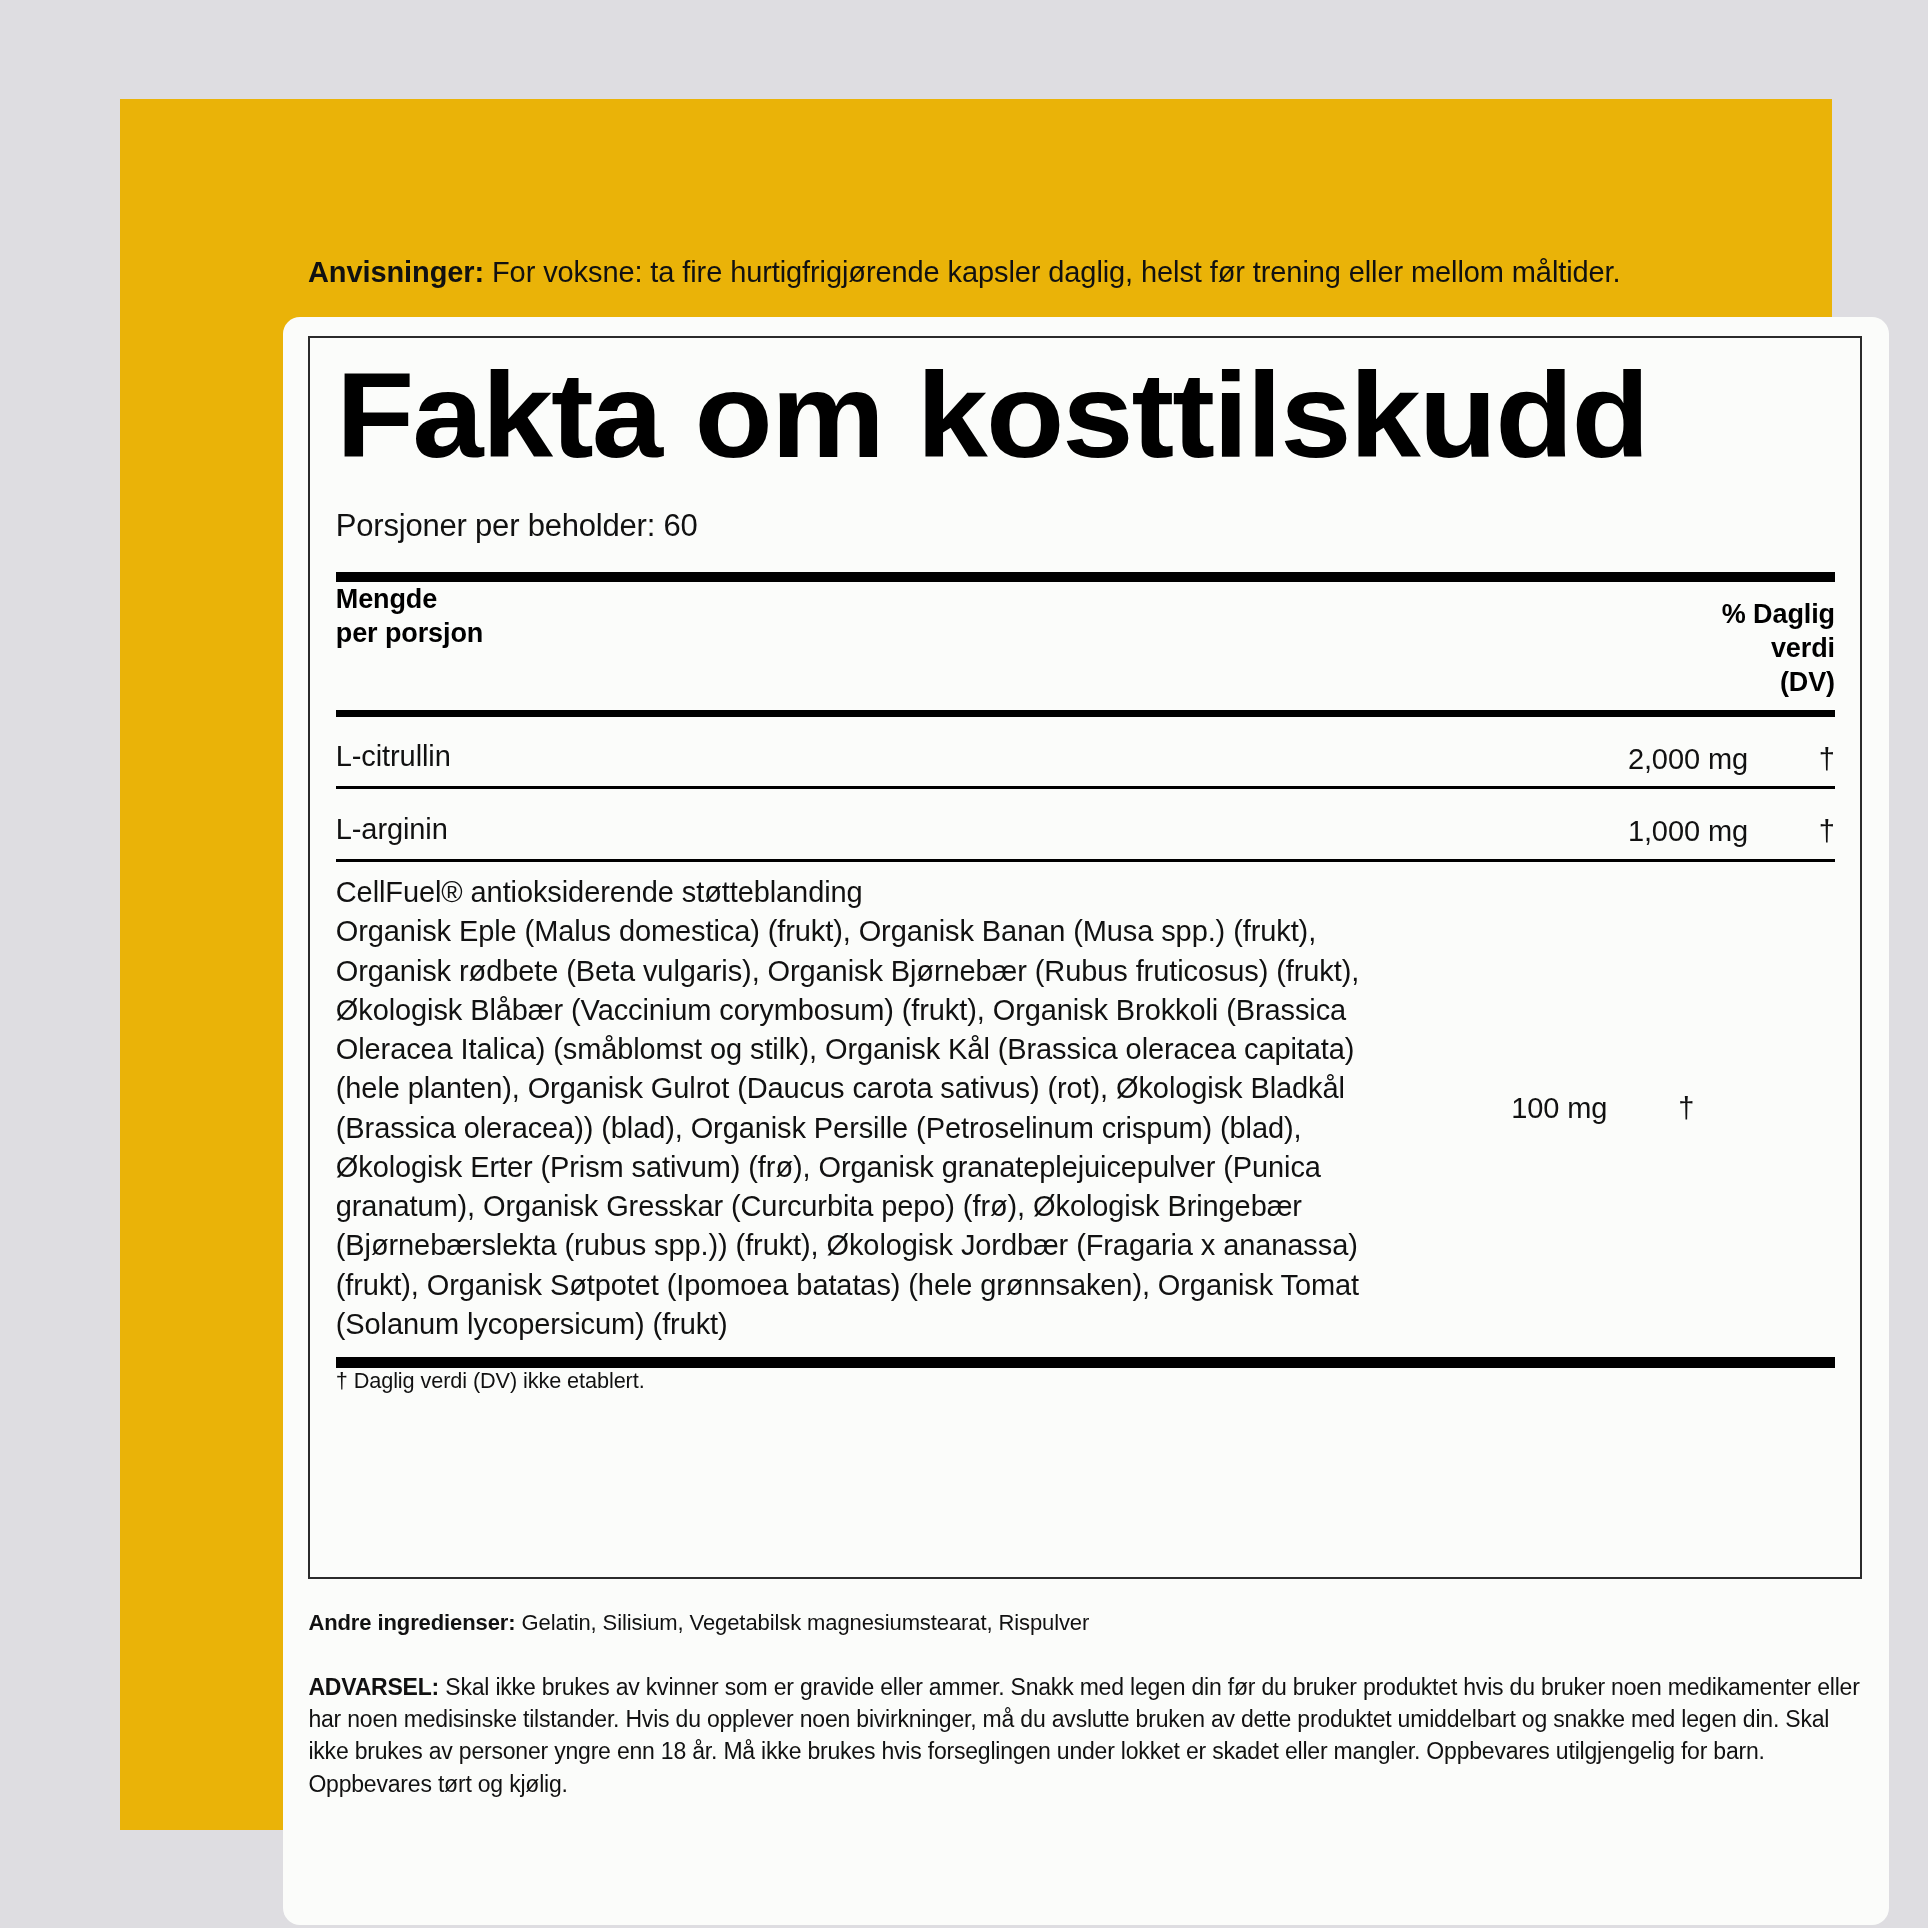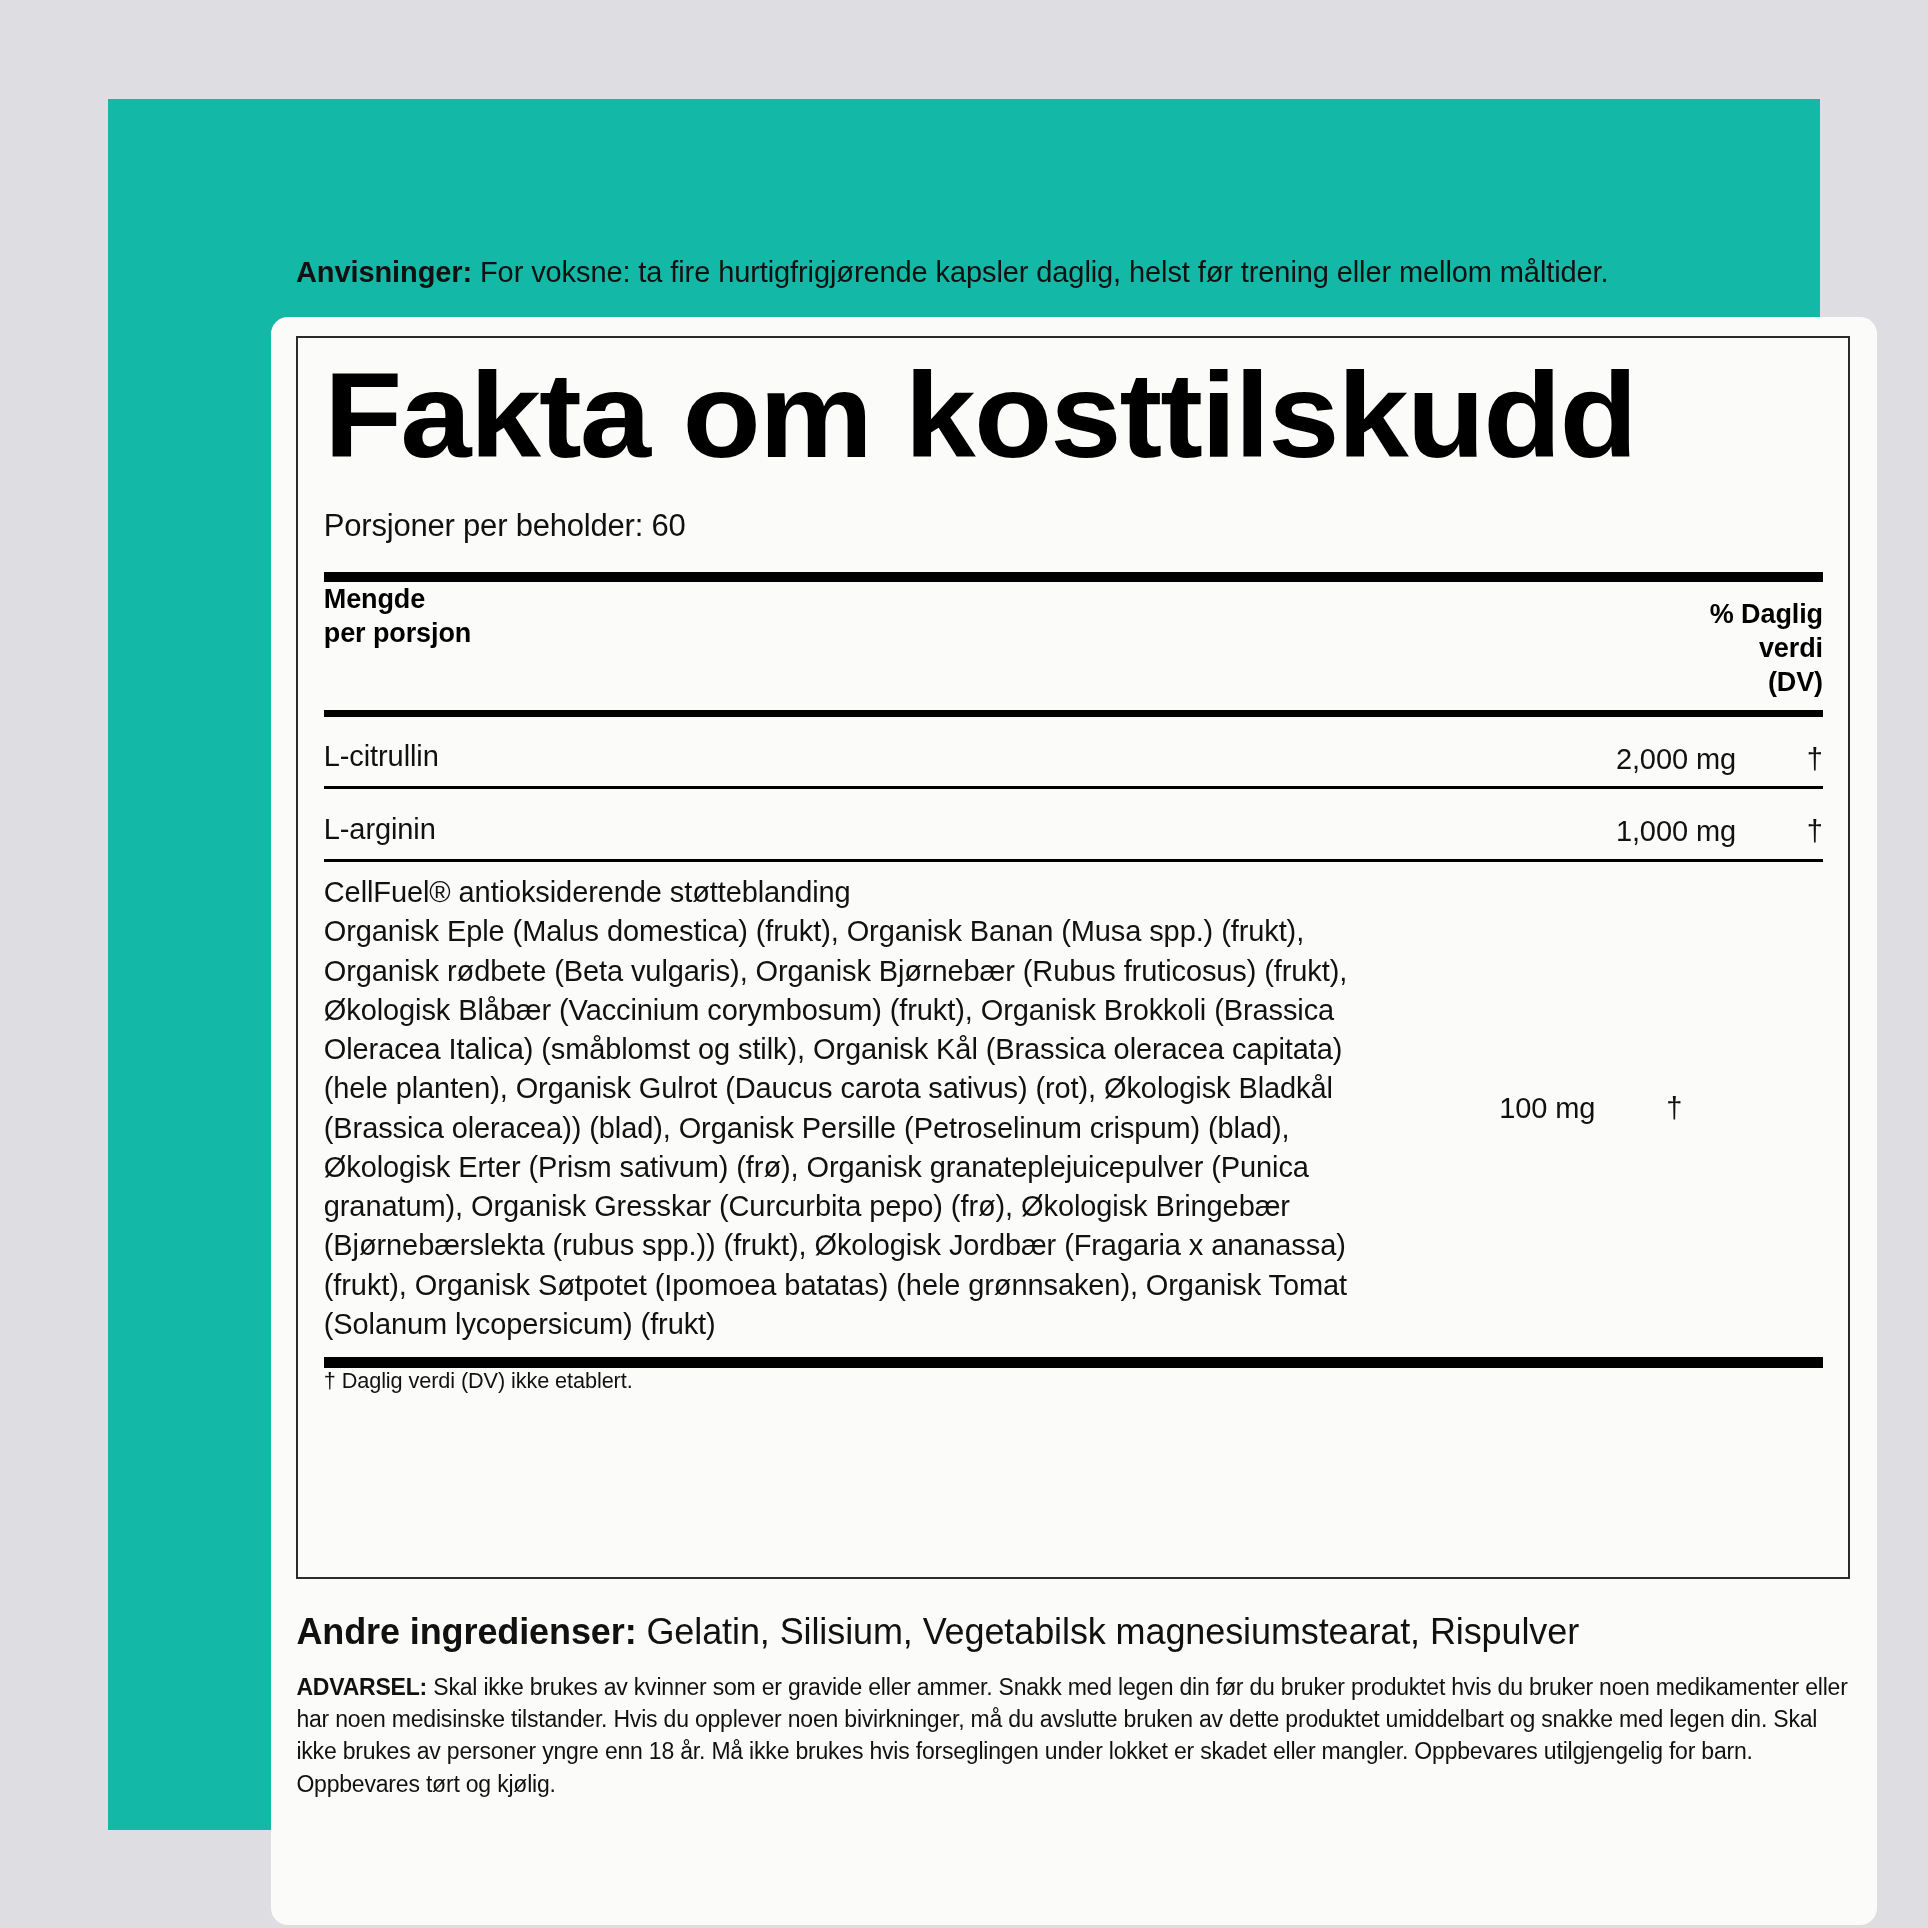--- a/index.html
+++ b/index.html
@@ -10,25 +10,25 @@
     width: 1928px;
     height: 1928px;
     background: #dedde1;
     font-family: "Liberation Sans", sans-serif;
     -webkit-font-smoothing: antialiased;
   }
 
   
   #grey-panel {
     position: absolute;
-    left: 108px;
+    left: 120px;
     top: 99px;
     width: 1712px;
     height: 1731px;
-    background: #14b8a6;
+    background: #eab308;
     box-sizing: border-box;
   }
 
   
   #directions {
     position: absolute;
     left: 188px;
     top: 155px;
     width: 1563px;
     font-size: 29px;
@@ -185,21 +185,21 @@
     padding-top: 0;
     letter-spacing: -0.1px;
   }
 
   
   #other-ing {
     position: absolute;
     left: 25.4px;
     top: 1292px;
     width: 1554px;
-    font-size: 36px;
+    font-size: 22px;
     line-height: 1.3;
     color: #111;
     letter-spacing: -0.1px;
   }
   #other-ing .lbl { font-weight: bold; }
 
   #warning {
     position: absolute;
     left: 25.4px;
     top: 1354px;

